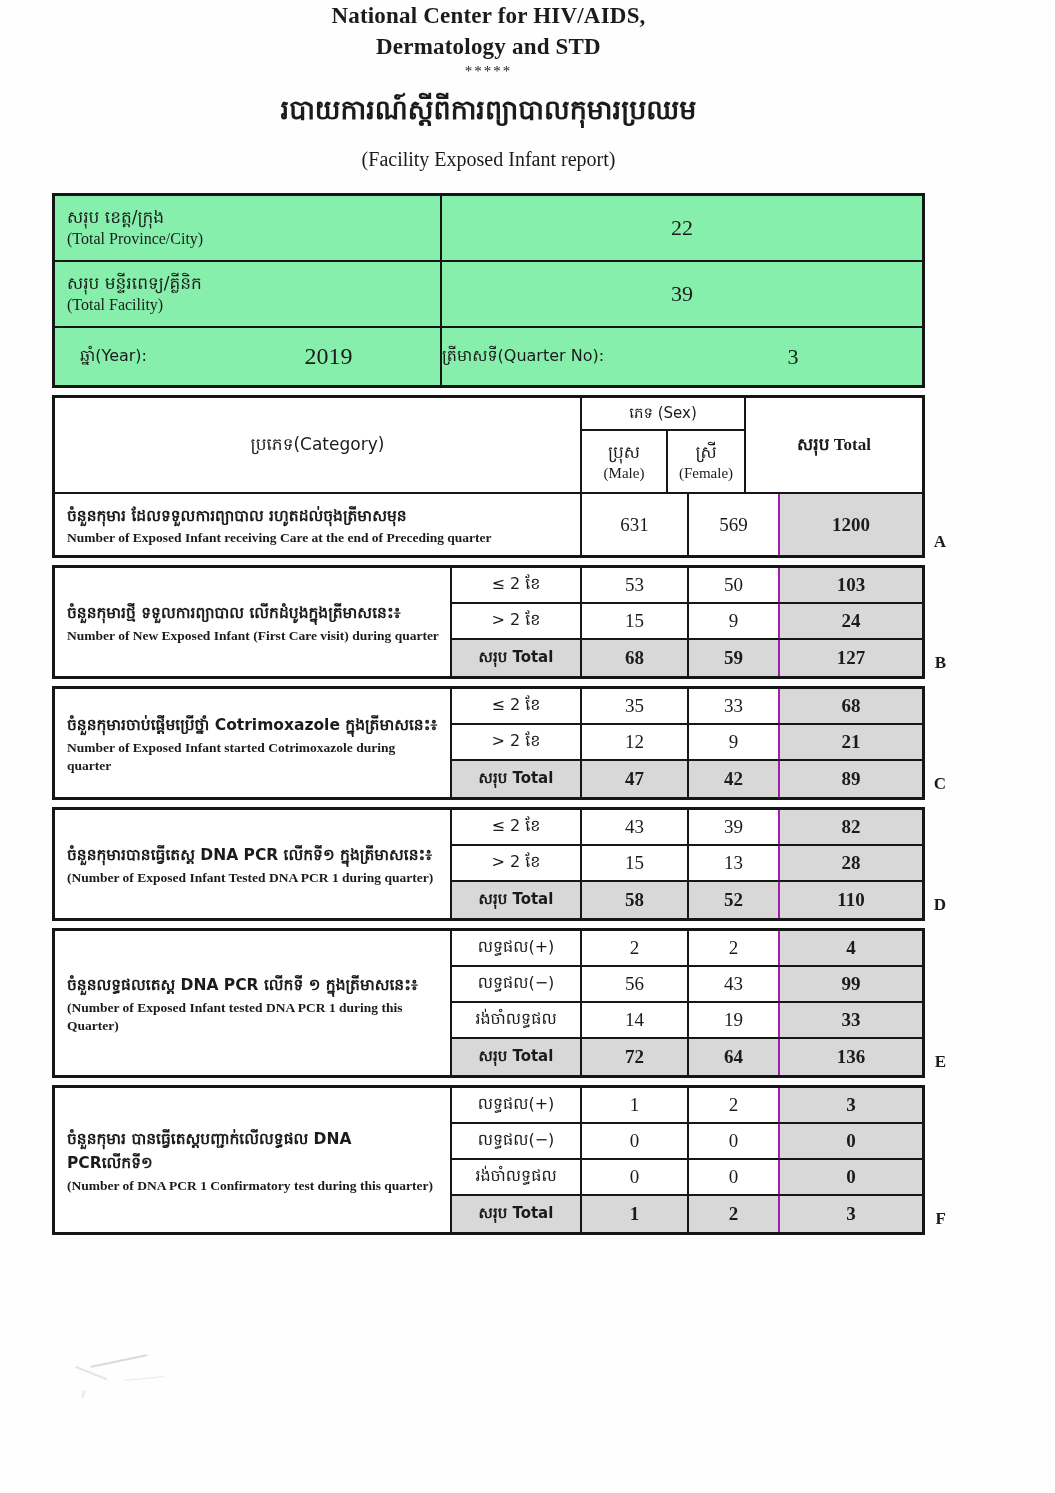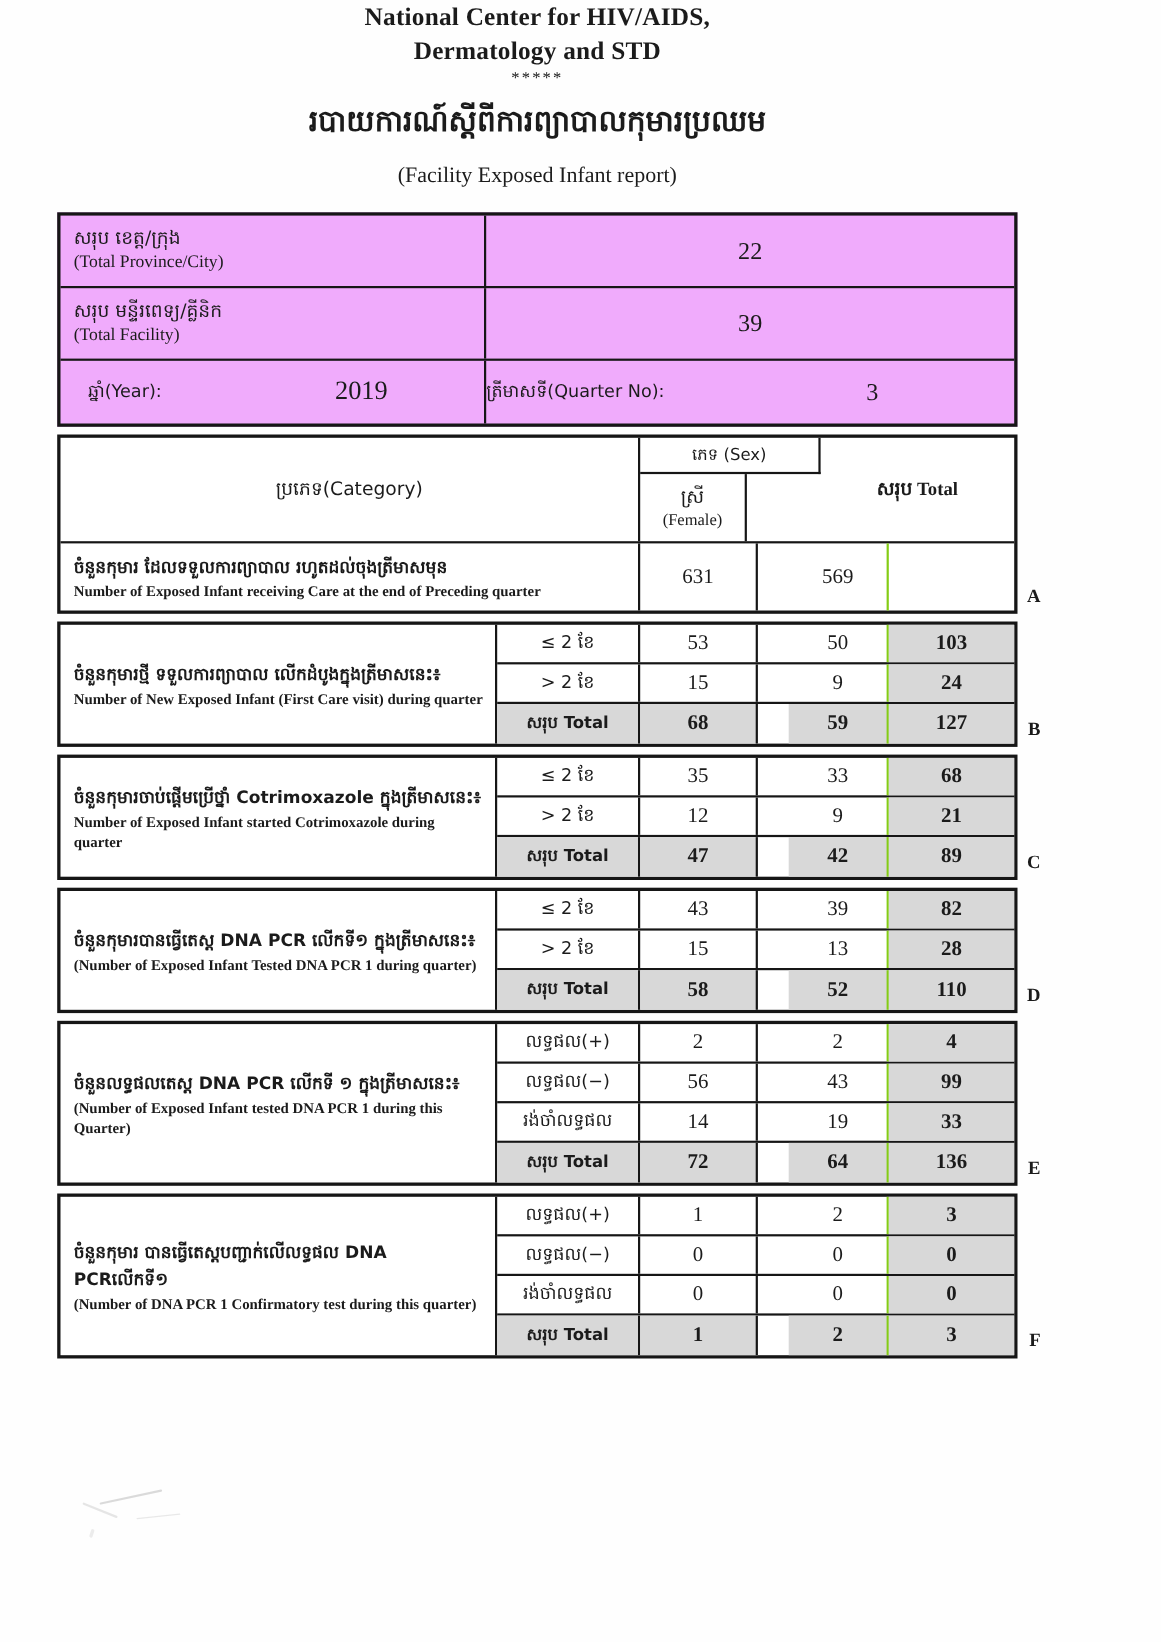--- a/index.html
+++ b/index.html
@@ -14,21 +14,21 @@
   .content { width:873px; margin-left:52px; }
 
   
   .doc-header { text-align:center; }
   .org-line { font-size:23px; font-weight:bold; line-height:1.35; letter-spacing:.2px; }
   .stars { font-size:15px; letter-spacing:2px; margin-top:1px; }
   .khmer-title { font-family:"DejaVu Sans", sans-serif; font-size:27px; font-weight:bold; margin-top:13px; min-height:42px; }
   .subtitle { font-size:20px; margin-top:13px; margin-bottom:22px; }
 
   
-  .tbl { border:3px solid #161616; background:#f0abfc; }
+  .tbl { border:3px solid #161616; background:#86efac; }
   .kh { font-family:"DejaVu Sans", sans-serif; }
 
   
   .info-row { display:flex; border-bottom:2px solid #161616; }
   .info-row:last-child { border-bottom:none; }
   .info-label { width:387px; border-right:2px solid #161616; padding:8px 6px 5px 12px; }
   .info-label .k { font-size:17px; line-height:1.55; }
   .info-label .e { font-size:16px; }
   .info-value { flex:1; display:flex; align-items:center; justify-content:center; font-size:22px; }
   .h64 { height:66px; } .h54 { height:57px; }
@@ -53,21 +53,21 @@
   .sex-k { font-size:17px; line-height:1.4; }
   .sex-e { font-size:15px; }
   .total-head { flex:1; display:flex; align-items:center; justify-content:center; font-weight:bold; font-size:17px; }
 
   .row-a { display:flex; height:61px; }
   .cat-a { width:527px; border-right:2px solid #161616; display:flex; flex-direction:column; justify-content:center; padding:4px 10px 2px 12px; }
   .cat-kh { font-size:15.5px; font-weight:bold; line-height:1.6; }
   .cat-en { font-size:13.5px; font-weight:bold; line-height:1.35; margin-top:1px; }
   .num { display:flex; align-items:center; justify-content:center; font-size:19px; }
   .m { width:107px; border-right:2px solid #161616; }
-  .f { width:91px; border-right:2px solid #84cc16;margin-left:28px; }
+  .f { width:91px; border-right:2px solid #a21caf; }
   .t { flex:1; background:#d8d8d8; font-weight:bold; }
 
   .section { display:flex; }
   .cat-cell { width:397px; border-right:2px solid #161616; display:flex; flex-direction:column; justify-content:center; padding:4px 8px 2px 12px; }
   .sec-rows { flex:1; display:flex; flex-direction:column; }
   .srow { display:flex; height:36px; border-bottom:2px solid #161616;text-align:center; }
   .srow:last-child { border-bottom:none; }
   .sub { width:130px; border-right:2px solid #161616; display:flex; align-items:center; justify-content:center; font-size:16px; }
   .srow.total-row .sub, .srow.total-row .m, .srow.total-row .f { background:#d8d8d8; font-weight:bold; }
   .srow.total-row .sub { font-size:15px; }
@@ -119,35 +119,40 @@
       </div>
     </div>
   </div>
 
   <div class="block">
     <div class="hdr">
       <div class="cat-head kh">ប្រភេទ(Category)</div>
       <div class="sex-group">
         <div class="sex-top kh">ភេទ  (Sex)</div>
         <div class="sex-cols">
+          <div class="sex-col male">
+            <div class="sex-k kh">ប្រុស</div>
+            <div class="sex-e">(Male)</div>
+          </div>
           <div class="sex-col female">
             <div class="sex-k kh">ស្រី</div>
             <div class="sex-e">(Female)</div>
           </div>
         </div>
       </div>
       <div class="total-head">សរុប  Total</div>
     </div>
     <div class="row-a">
       <div class="cat-a">
         <div class="cat-kh kh">ចំនួនកុមារ ដែលទទួលការព្យាបាល រហូតដល់ចុងត្រីមាសមុន</div>
         <div class="cat-en">Number of Exposed Infant receiving Care at the end of Preceding quarter</div>
       </div>
       <div class="num m">631</div>
       <div class="num f">569</div>
+      <div class="num t">1200</div>
     </div>
     <div class="marker">A</div>
   </div>
 
   <div class="block section">
     <div class="cat-cell">
       <div class="cat-kh kh">ចំនួនកុមារថ្មី ទទួលការព្យាបាល លើកដំបូងក្នុងត្រីមាសនេះ៖</div>
       <div class="cat-en">Number of New Exposed Infant (First Care visit) during quarter</div>
     </div>
     <div class="sec-rows">

